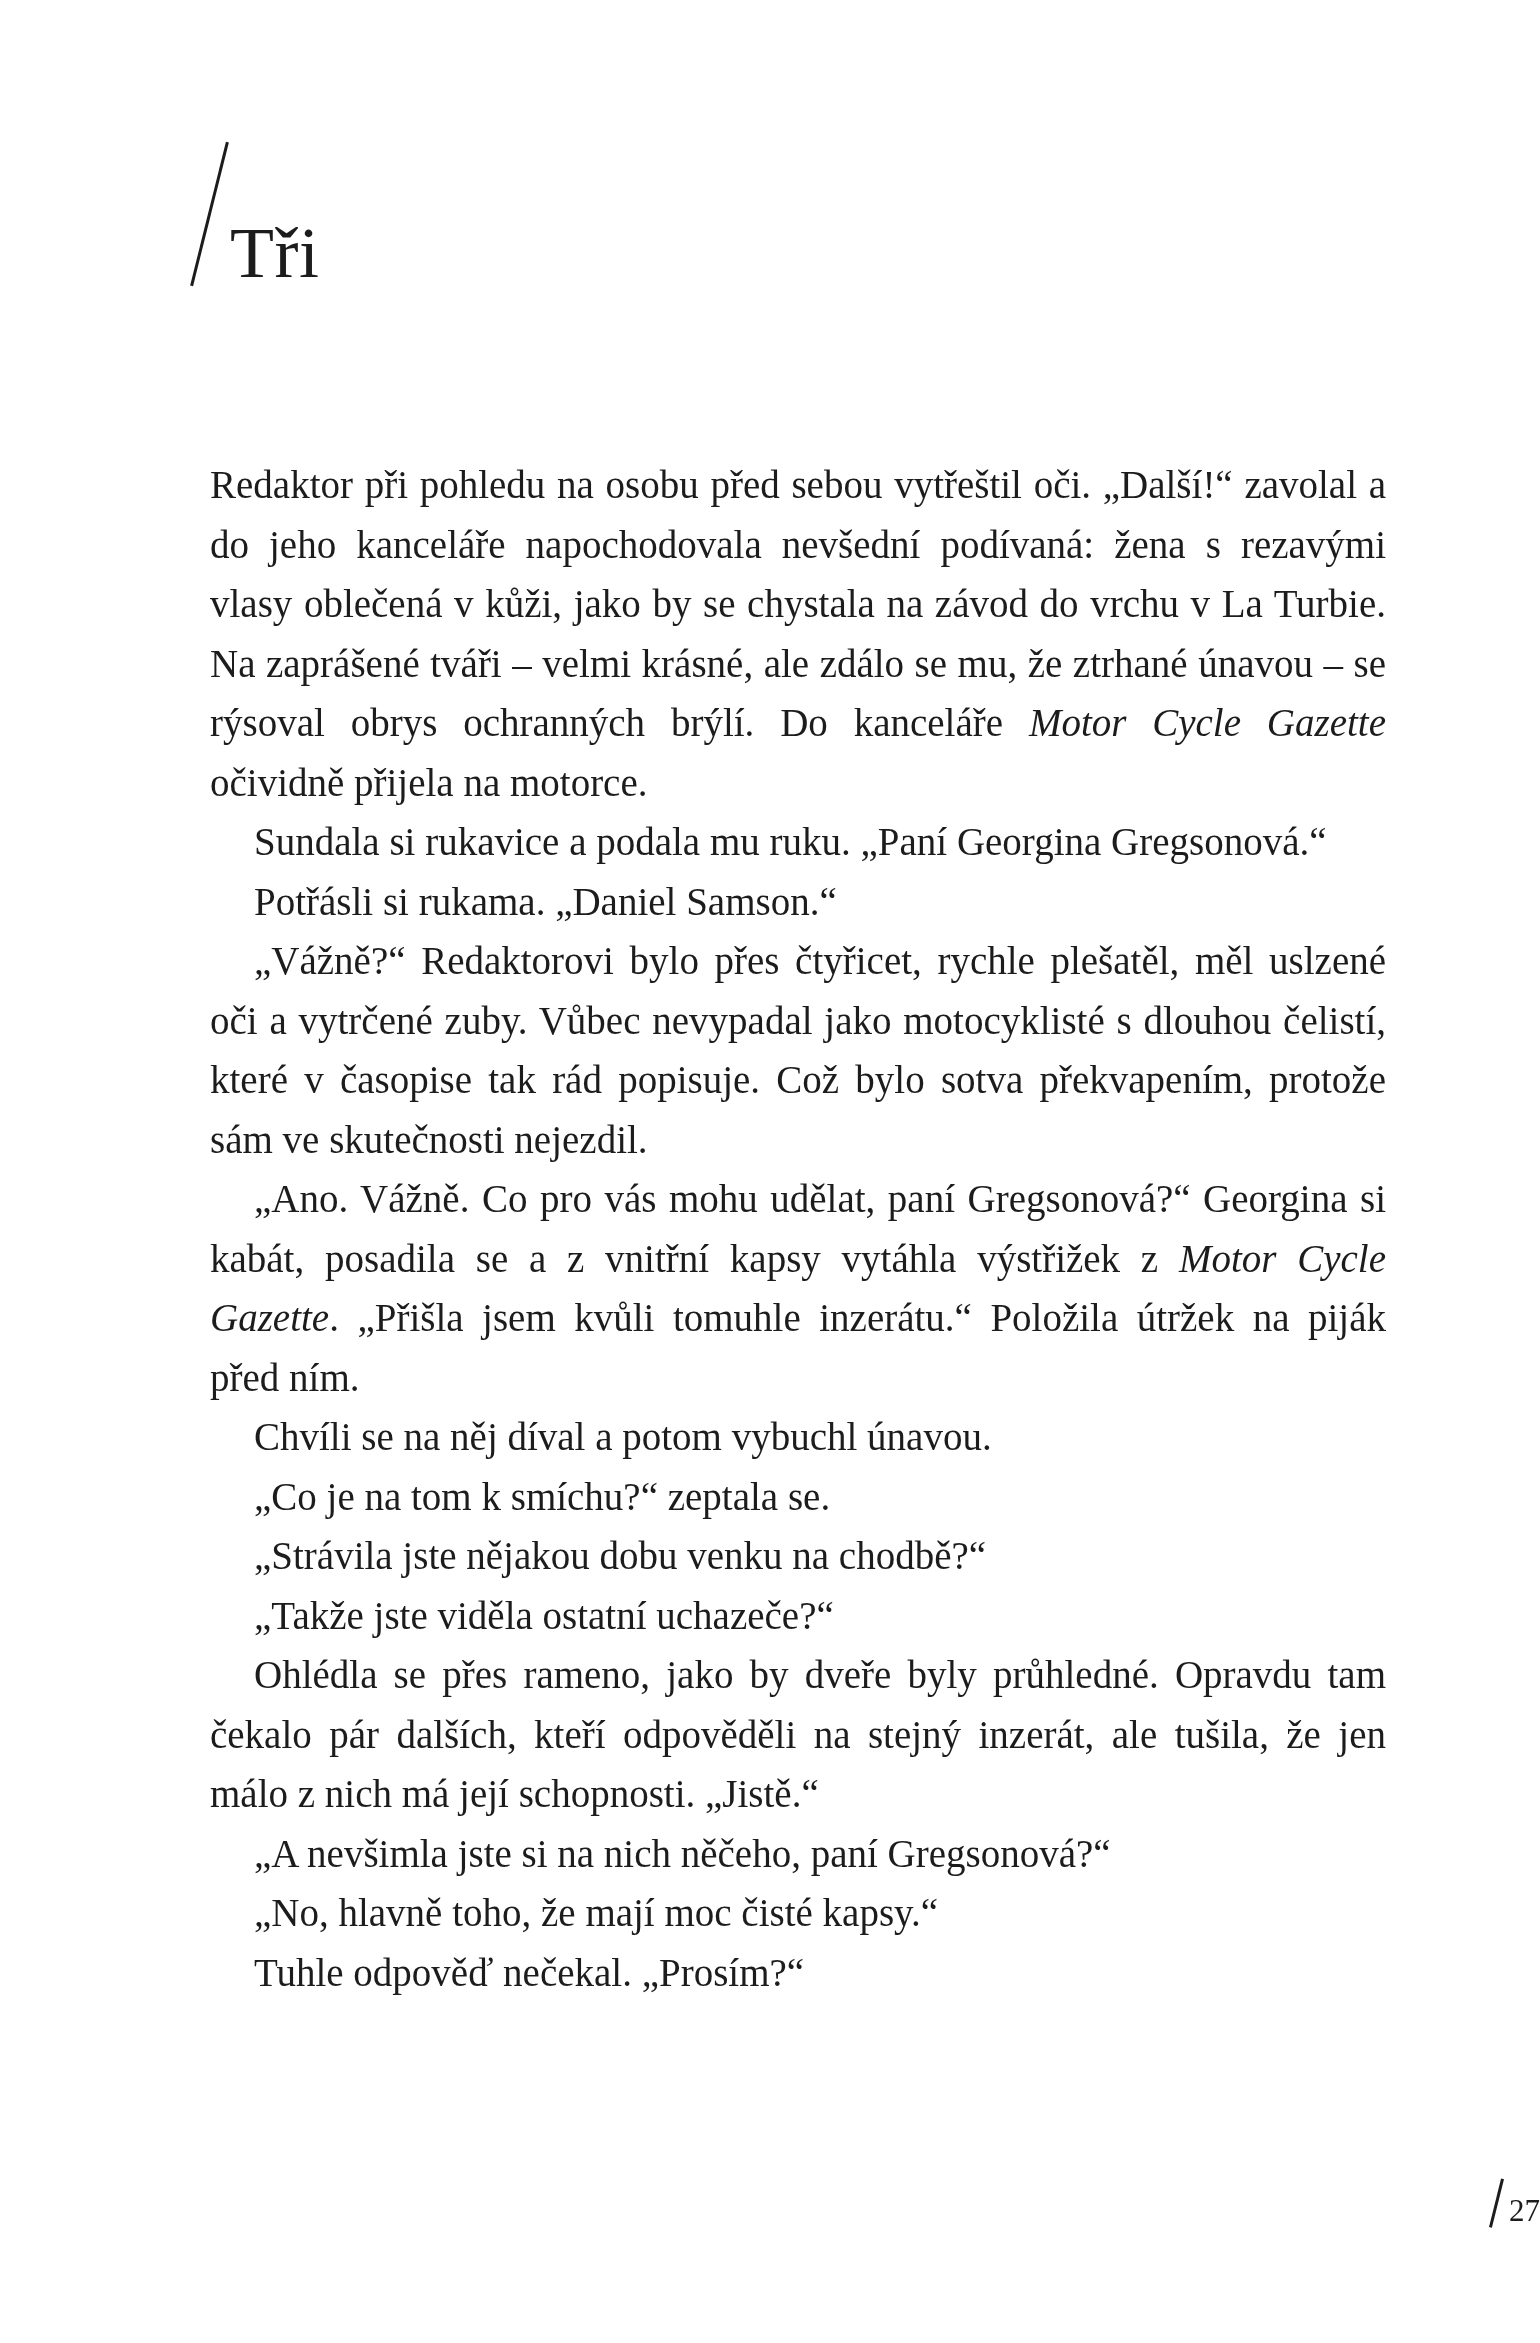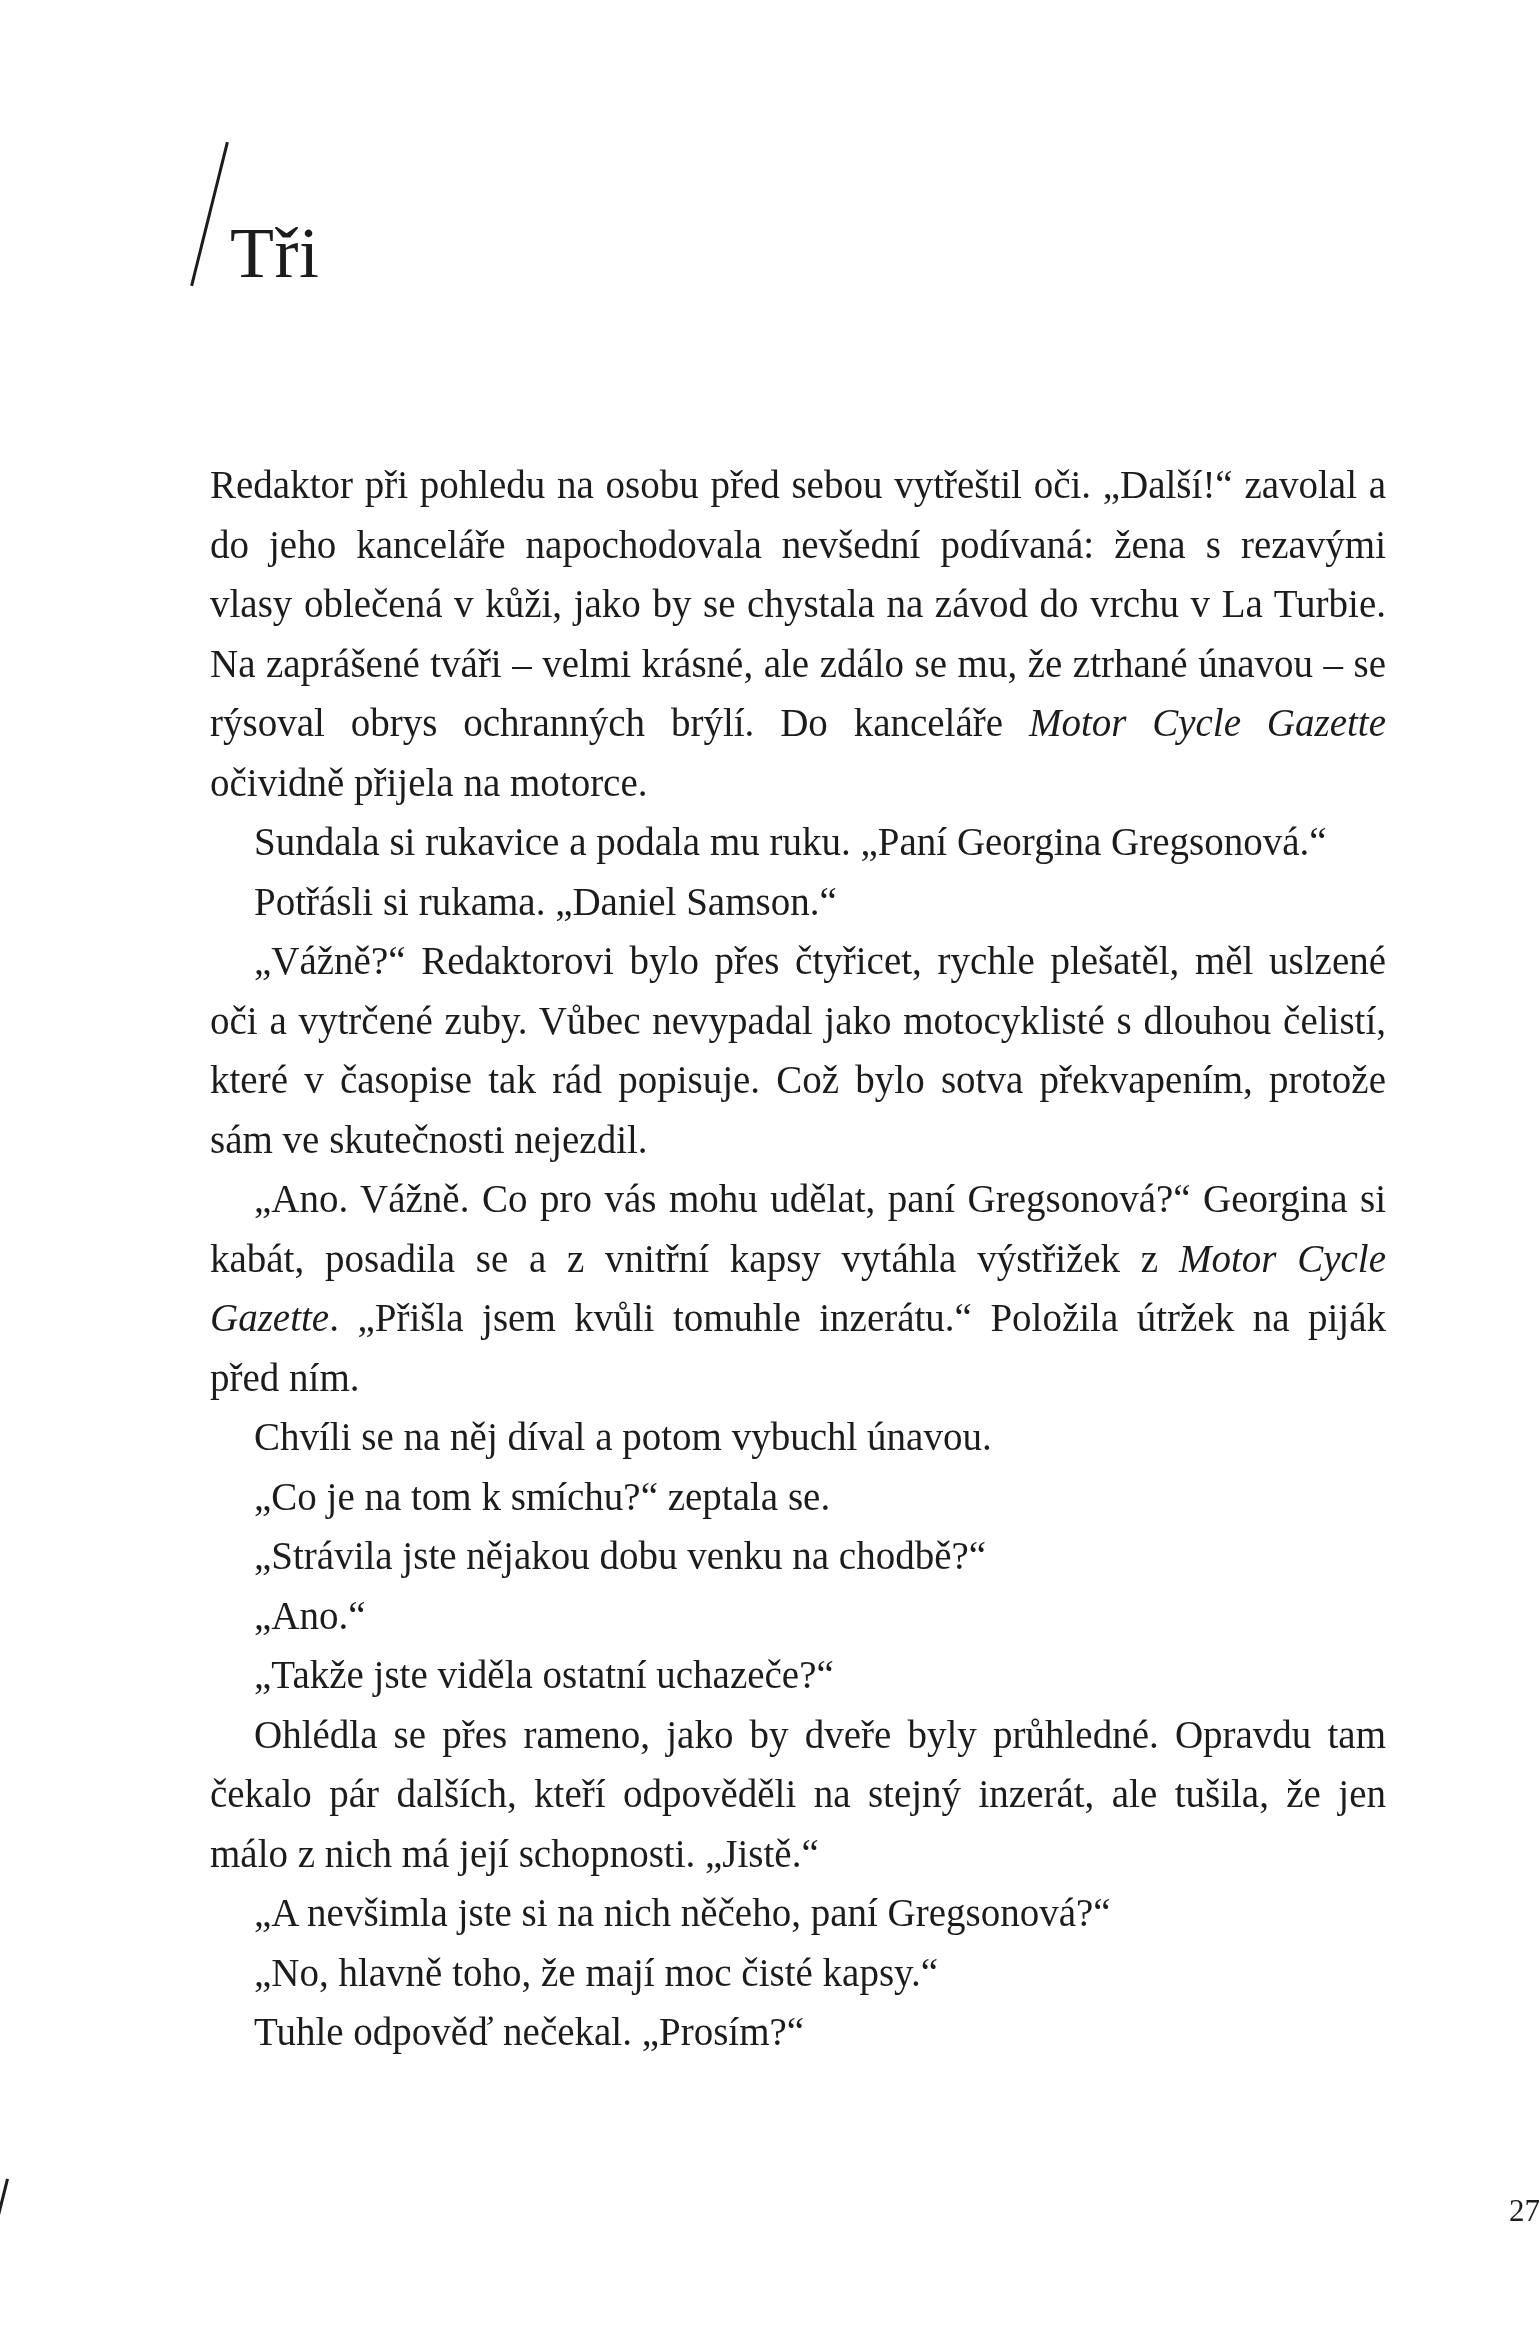--- a/index.html
+++ b/index.html
@@ -48,21 +48,21 @@
     color: #1c1c1c;
   }
   .body-paragraph.indent { text-indent: 44px; }
   .body-paragraph em { font-style: italic; }
   .footer {
     position: absolute;
     left: 0;
     right: 0;
     top: 2178px;
     display: flex;
-    justify-content: space-between;
+    justify-content: flex-end;
     align-items: flex-end;
     gap: 12px;
   }
   .slash-small {
     width: 2.5px;
     height: 50px;
     background: #1c1c1c;
     transform: rotate(14deg);
     margin-bottom: 2px;
   }
@@ -83,21 +83,20 @@
 
   <div class="text-block" id="text-block">
       <p class="body-paragraph"><span>Redaktor při pohledu na osobu před sebou vytřeštil oči. „Další!“ zavolal a do jeho kanceláře napochodovala nevšední podívaná: žena s rezavými vlasy oblečená v kůži, jako by se chystala na závod do vrchu v La Turbie. Na zaprášené tváři – velmi krásné, ale zdálo se mu, že ztrhané únavou – se rýsoval obrys ochranných brýlí. Do kanceláře </span><em>Motor Cycle Gazette</em><span> očividně přijela na motorce.</span></p>
       <p class="body-paragraph indent"><span>Sundala si rukavice a podala mu ruku. „Paní Georgina Gregsonová.“</span></p>
       <p class="body-paragraph indent"><span>Potřásli si rukama. „Daniel Samson.“</span></p>
       <p class="body-paragraph indent"><span>„Vážně?“ Redaktorovi bylo přes čtyřicet, rychle plešatěl, měl uslzené oči a vytrčené zuby. Vůbec nevypadal jako motocyklisté s dlouhou čelistí, které v časopise tak rád popisuje. Což bylo sotva překvapením, protože sám ve skutečnosti nejezdil.</span></p>
       <p class="body-paragraph indent"><span>„Ano. Vážně. Co pro vás mohu udělat, paní Gregsonová?“ Georgina si kabát, posadila se a z vnitřní kapsy vytáhla výstřižek z </span><em>Motor Cycle Gazette</em><span>. „Přišla jsem kvůli tomuhle inzerátu.“ Položila útržek na piják před ním.</span></p>
       <p class="body-paragraph indent"><span>Chvíli se na něj díval a potom vybuchl únavou.</span></p>
       <p class="body-paragraph indent"><span>„Co je na tom k smíchu?“ zeptala se.</span></p>
       <p class="body-paragraph indent"><span>„Strávila jste nějakou dobu venku na chodbě?“</span></p>
-      <p class="body-paragraph indent"><span>„Ano.“</span></p>
       <p class="body-paragraph indent"><span>„Takže jste viděla ostatní uchazeče?“</span></p>
       <p class="body-paragraph indent"><span>Ohlédla se přes rameno, jako by dveře byly průhledné. Opravdu tam čekalo pár dalších, kteří odpověděli na stejný inzerát, ale tušila, že jen málo z nich má její schopnosti. „Jistě.“</span></p>
       <p class="body-paragraph indent"><span>„A nevšimla jste si na nich něčeho, paní Gregsonová?“</span></p>
       <p class="body-paragraph indent"><span>„No, hlavně toho, že mají moc čisté kapsy.“</span></p>
       <p class="body-paragraph indent"><span>Tuhle odpověď nečekal. „Prosím?“</span></p>
     </div>
 
   <div class="footer">
     <div class="slash-small"></div>
     <div class="page-number">27</div>

